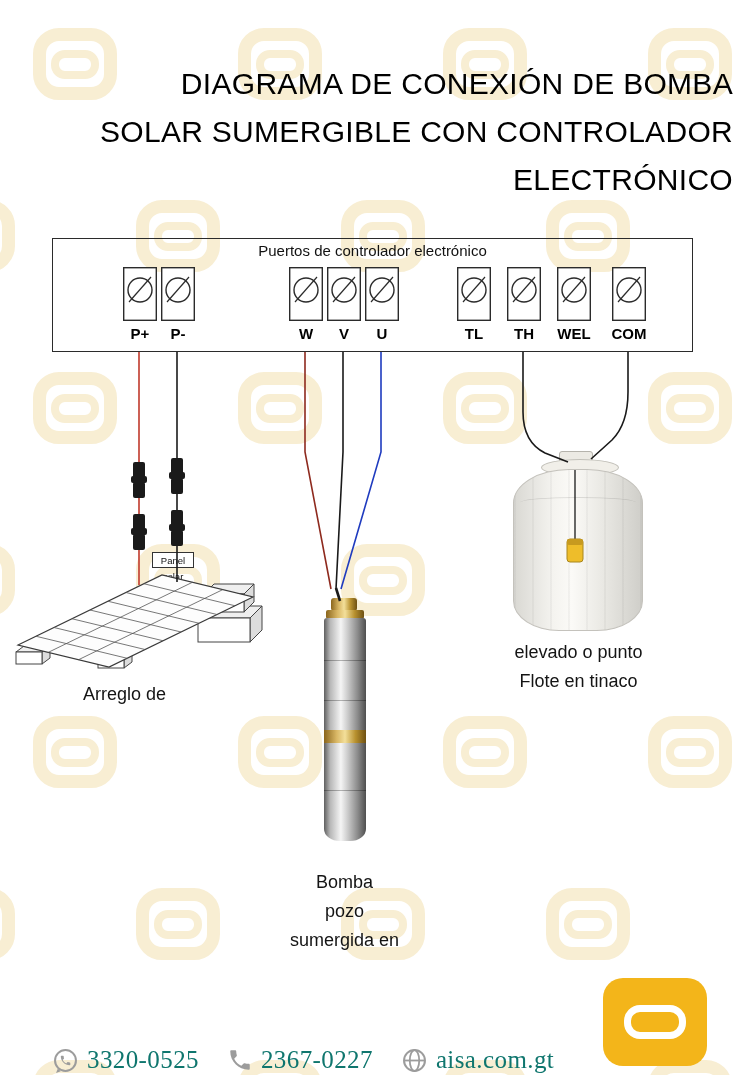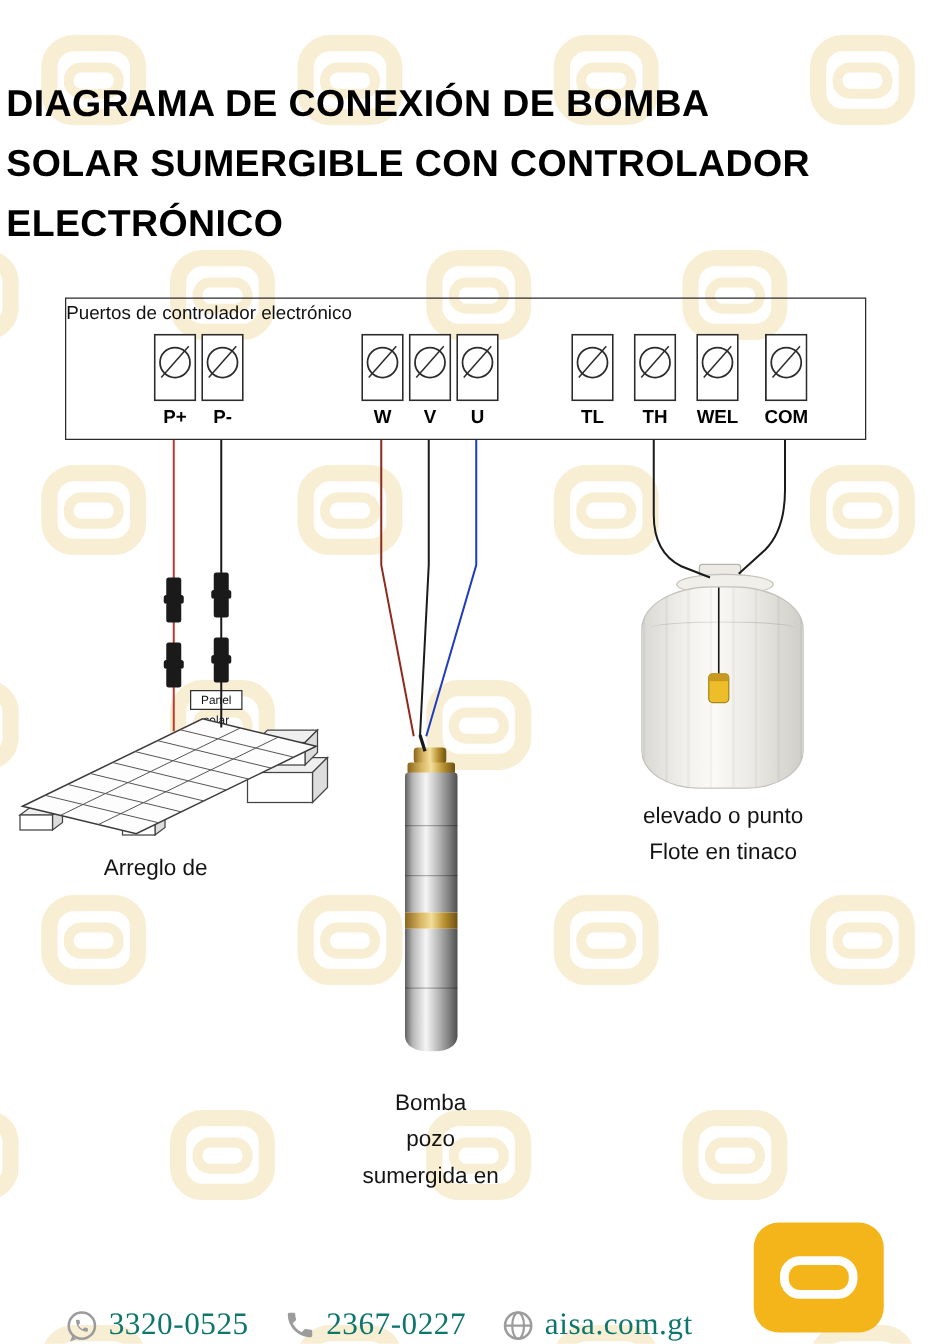--- a/index.html
+++ b/index.html
@@ -11,32 +11,32 @@
   #watermarks{position:absolute;inset:0;}
   .wm{
     position:absolute; width:84px; height:72px; box-sizing:border-box;
     border:13px solid #f8eed3; border-radius:26px;
     display:flex; align-items:center; justify-content:center;
   }
   .wm-pill{width:32px;height:13px;border:8px solid #f8eed3;border-radius:14px;}
 
   
   .title{
-    position:absolute; left:5px; top:60px; width:700px; text-align:left;
-    font-weight:bold; font-size:30px; line-height:48px; color:#000; letter-spacing:.3px;
+    position:absolute; left:33px; top:60px; width:700px; text-align:right;
+    font-weight:normal; font-size:30px; line-height:48px; color:#000; letter-spacing:.3px;
   }
   .tl{display:block; white-space:nowrap;}
 
   
   #controller{
     position:absolute; left:52px; top:238px; width:641px; height:114px;
     border:1.3px solid #2b2b2b; box-sizing:border-box;
   }
   .ctl-title{
-    position:absolute; left:0; top:3px; width:100%; text-align:left;
+    position:absolute; left:0; top:3px; width:100%; text-align:center;
     font-size:15px; color:#111;
   }
   .terminal{position:absolute; top:28px; width:34px; height:54px;}
   .t-label{
     position:absolute; top:58px; left:-8px; width:50px; text-align:center;
     font-weight:bold; font-size:15px; color:#000;
   }
 
   
   #tank-cap{position:absolute;left:559px;top:451px;width:34px;height:13px;background:#eceae4;border:1px solid #b5b3ac;border-radius:3px;box-sizing:border-box;}

